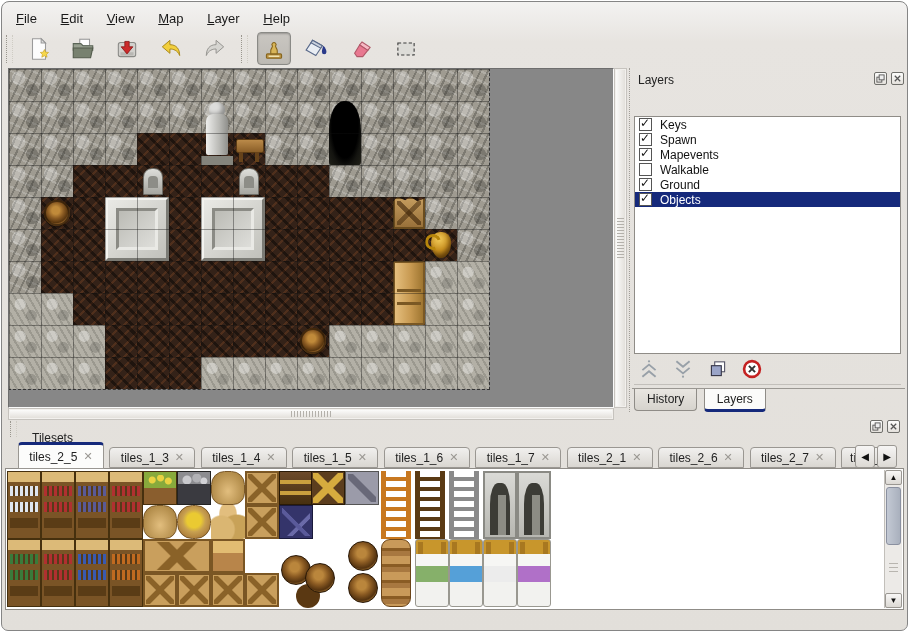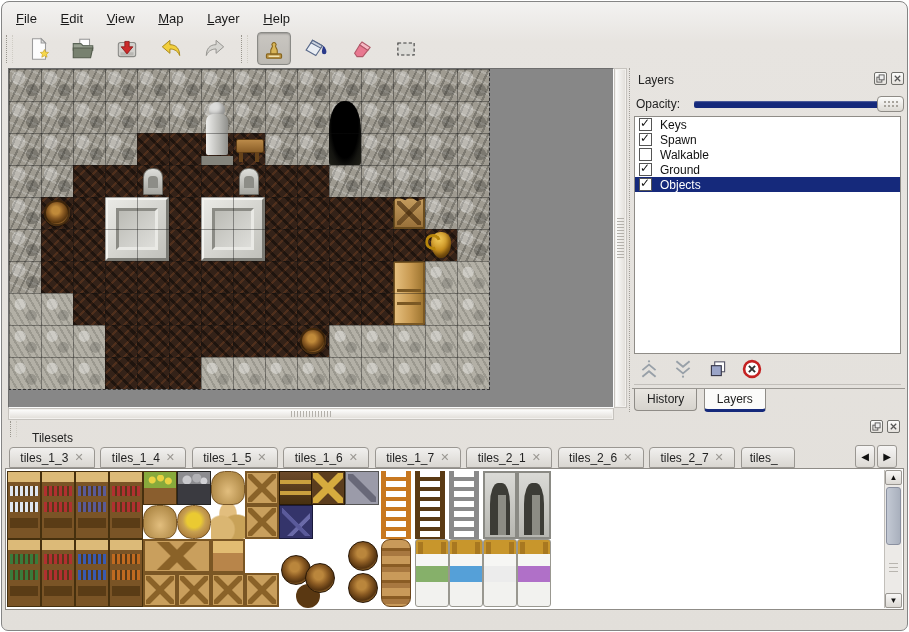--- a/index.html
+++ b/index.html
@@ -499,35 +499,32 @@
           <rect x="1" y="3.5" width="5.5" height="5.5" fill="none" stroke="#555"></rect>
           <rect x="3.5" y="1" width="5.5" height="5.5" fill="#eee" stroke="#555"></rect>
         </svg>
       </span>
     <span class="winbtn" style="right:1px;">
         <svg width="9" height="9" viewBox="0 0 10 10">
           <path d="M2 2 L8 8 M8 2 L2 8" stroke="#555" stroke-width="1.4"></path>
         </svg>
       </span>
   </div>
-  <div class="lp-opacity">
-    <span class="op-label">Opacity:</span>
-    <span class="slider">
-      <span class="slider-fill" style="width: 100%;"></span>
-      <span class="slider-handle"></span>
-    </span>
-  </div>
   <div class="lp-list">
     <div class="lrow">
         <span class="cb checked"></span>
         <span>Keys</span>
       </div>
     <div class="lrow">
         <span class="cb checked"></span>
         <span>Spawn</span>
+      </div>
+    <div class="lrow">
+        <span class="cb checked"></span>
+        <span>Mapevents</span>
       </div>
     <div class="lrow">
         <span class="cb"></span>
         <span>Walkable</span>
       </div>
     <div class="lrow">
         <span class="cb checked"></span>
         <span>Ground</span>
       </div>
     <div class="lrow selected">
@@ -567,20 +564,24 @@
           <rect x="3.5" y="1" width="5.5" height="5.5" fill="#eee" stroke="#555"></rect>
         </svg>
       </span>
     <span class="winbtn" style="right:1px;top:0;">
         <svg width="9" height="9" viewBox="0 0 10 10">
           <path d="M2 2 L8 8 M8 2 L2 8" stroke="#555" stroke-width="1.4"></path>
         </svg>
       </span>
   </div>
   <div class="ts-tabs">
+    <span class="ttab active" style="margin-left:10px;">
+        <span>tiles_2_5</span>
+        <span class="tx"></span>
+      </span>
     <span class="ttab">
         <span>tiles_1_3</span>
         <span class="tx"></span>
       </span>
     <span class="ttab">
         <span>tiles_1_4</span>
         <span class="tx"></span>
       </span>
     <span class="ttab">
         <span>tiles_1_5</span>

